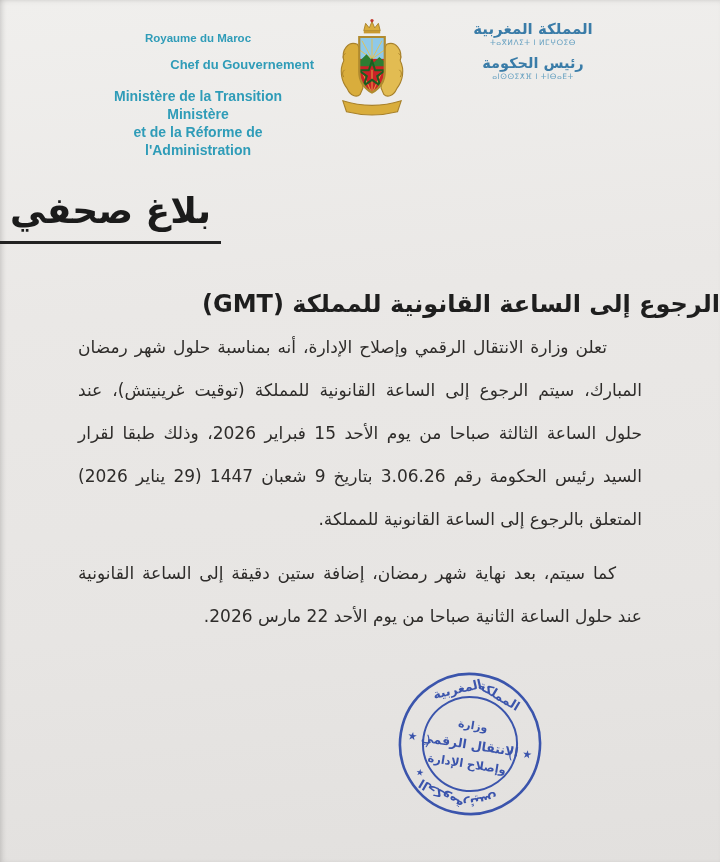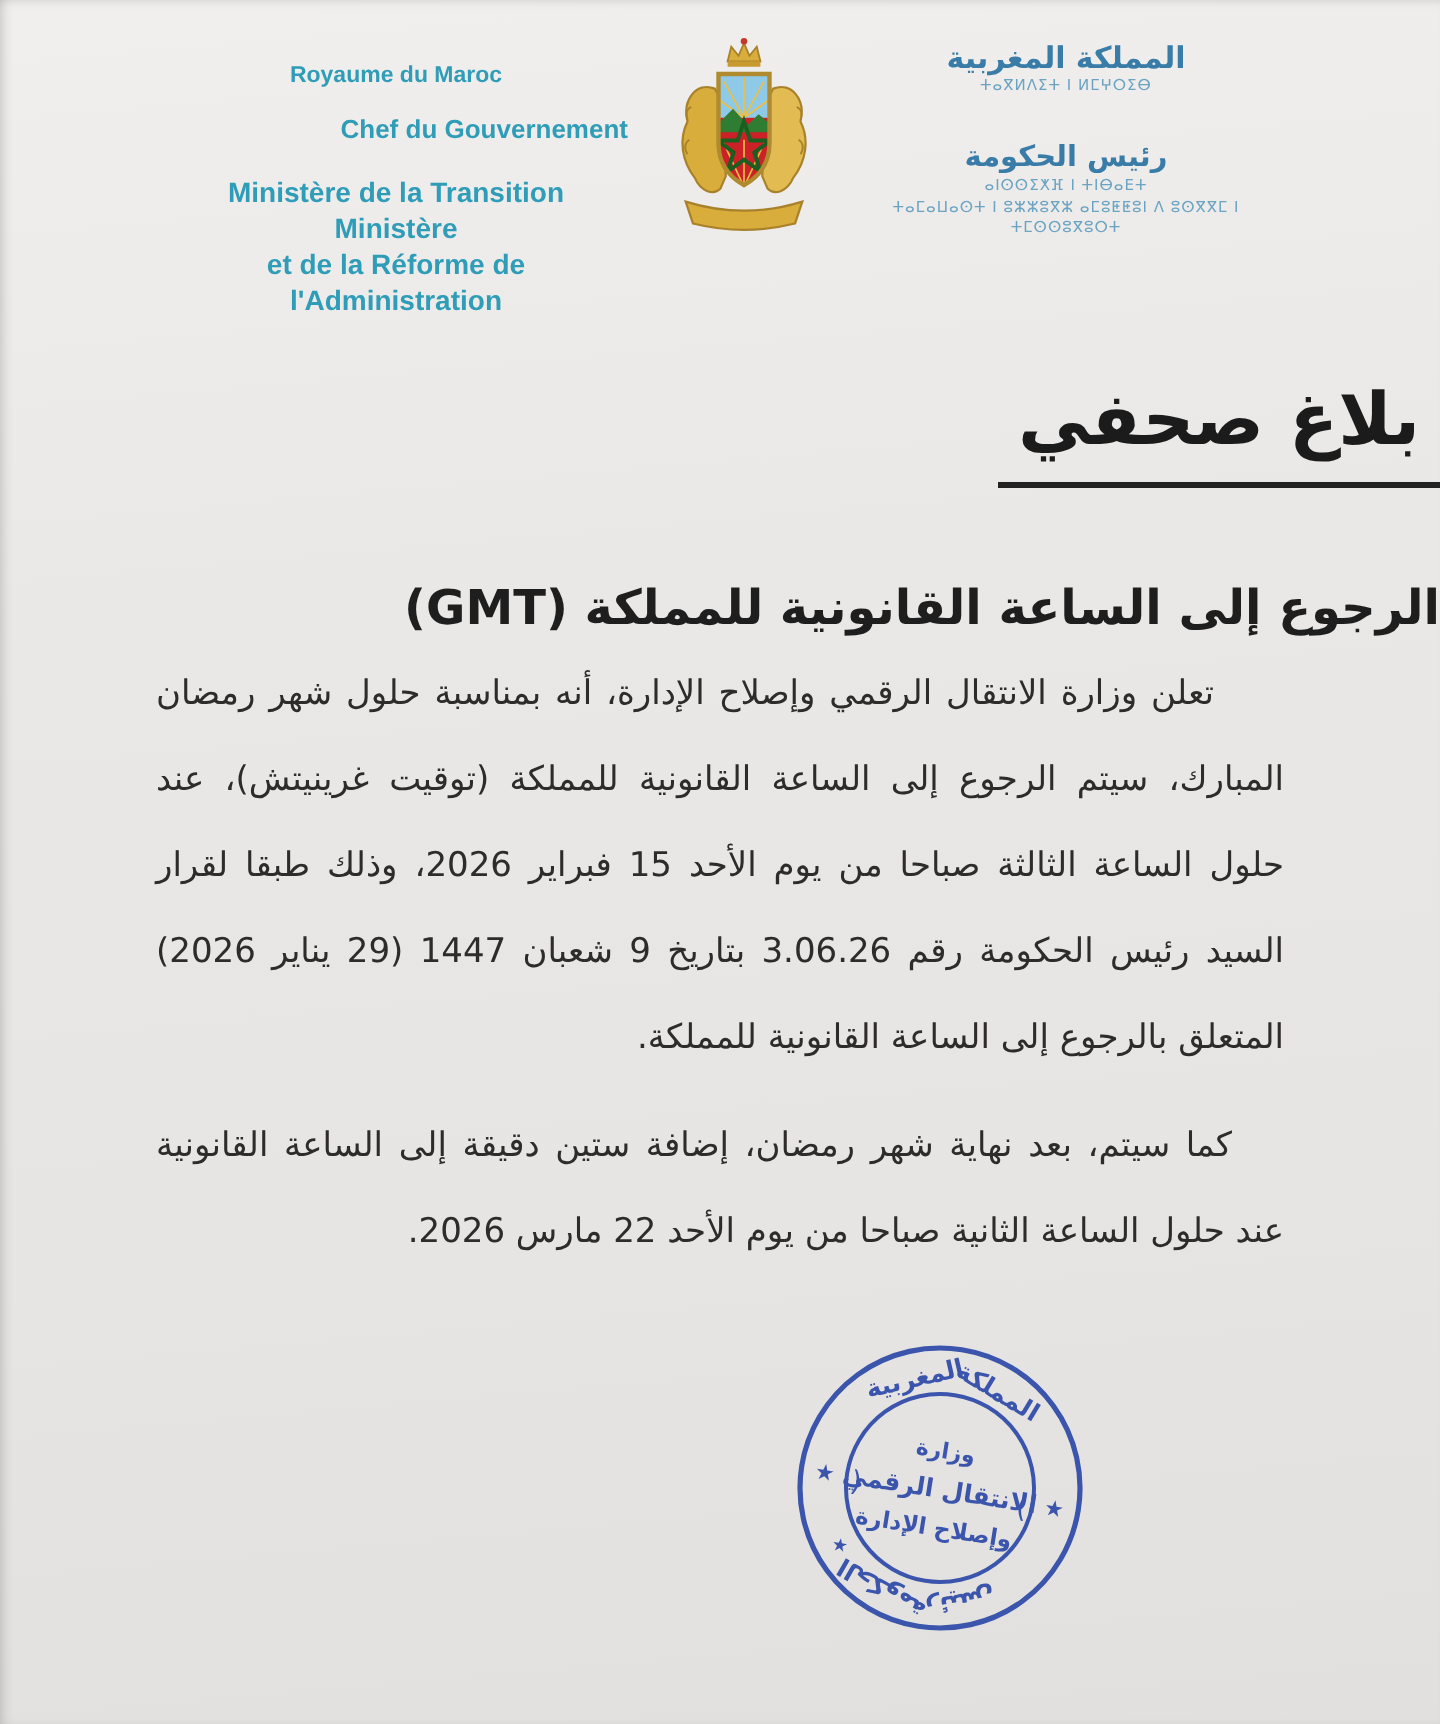--- a/index.html
+++ b/index.html
@@ -28,25 +28,25 @@
   .hdr-fr .l4{font-size:14px;line-height:18px;}
 
   .emblem{position:absolute;left:331px;top:14px;width:82px;height:108px;}
 
   .hdr-ar{
     position:absolute;left:437px;top:22px;width:192px;
     text-align:center;direction:rtl;color:#3a7ca8;
   }
   .hdr-ar .a1{font-size:15px;font-weight:bold;line-height:15px;}
   .hdr-ar .t{font-size:7.5px;color:#6ba3c2;letter-spacing:.5px;line-height:10px;margin-top:1px;}
-  .hdr-ar .a2{font-size:14.5px;font-weight:bold;line-height:16px;margin-top:23px;}
+  .hdr-ar .a2{font-size:14.5px;font-weight:bold;line-height:16px;margin-top:7px;}
   .hdr-ar .a3{font-size:15px;font-weight:bold;line-height:17px;margin-top:8px;color:#3578a6;}
 
   
-  .title-wrap{position:absolute;left:0;top:190px;width:720px;text-align:right;}
+  .title-wrap{position:absolute;left:0;top:190px;width:720px;text-align:left;}
   .title{
     display:inline-block;direction:rtl;
     font-size:36px;font-weight:bold;color:#1b1b1b;
     padding:0 10px 10px 10px;
     border-bottom:3px solid #222;
   }
   .subtitle{
     position:absolute;left:0;top:258px;width:720px;direction:rtl;
     font-size:24px;font-weight:bold;color:#1e1e1e;margin-top:32px;
   }
@@ -120,21 +120,20 @@
 
       <path d="M13 92 Q45 102 77 92 L73 104 Q45 111 17 104 Z" fill="#d9ad3c" stroke="#a8812a" stroke-width="1.2"></path>
     </svg>
   </div>
 
   <div class="hdr-ar">
     <div class="a1">المملكة المغربية</div>
     <div class="t">ⵜⴰⴳⵍⴷⵉⵜ ⵏ ⵍⵎⵖⵔⵉⴱ</div>
     <div class="a2">رئيس الحكومة</div>
     <div class="t">ⴰⵏⵙⵙⵉⵅⴼ ⵏ ⵜⵏⴱⴰⴹⵜ</div>
-    <div class="t">ⵜⴰⵎⴰⵡⴰⵙⵜ ⵏ ⵓⵣⵣⵓⴳⵣ ⴰⵎⵓⵟⵟⵓⵏ ⴷ ⵓⵙⴳⴳⵎ ⵏ ⵜⵎⵙⵙⵓⴳⵓⵔⵜ</div>
   </div>
 
   <div class="title-wrap">
     <span class="title">بلاغ صحفي</span>
   </div>
   <div class="subtitle">الرجوع إلى الساعة القانونية للمملكة (GMT)</div>
 
   <div class="body-text">
     <p class="p1">تعلن وزارة الانتقال الرقمي وإصلاح الإدارة، أنه بمناسبة حلول شهر رمضان المبارك، سيتم الرجوع إلى الساعة القانونية للمملكة (توقيت غرينيتش)، عند حلول الساعة الثالثة صباحا من يوم الأحد 15 فبراير 2026، وذلك طبقا لقرار السيد رئيس الحكومة رقم 3.06.26 بتاريخ 9 شعبان 1447 (29 يناير 2026) المتعلق بالرجوع إلى الساعة القانونية للمملكة.</p>
     <p class="p2">كما سيتم، بعد نهاية شهر رمضان، إضافة ستين دقيقة إلى الساعة القانونية عند حلول الساعة الثانية صباحا من يوم الأحد 22 مارس 2026.</p>

